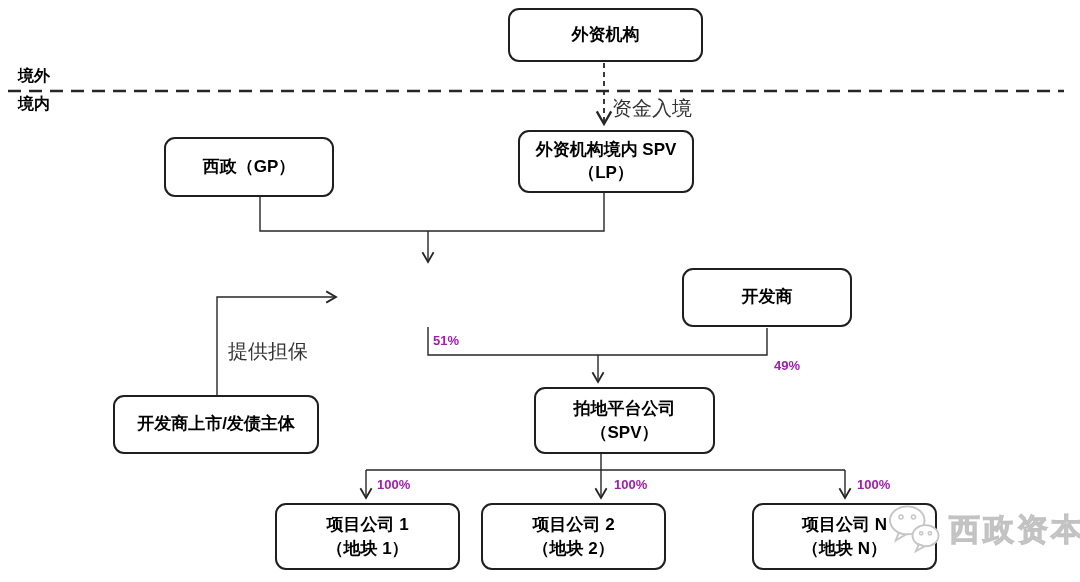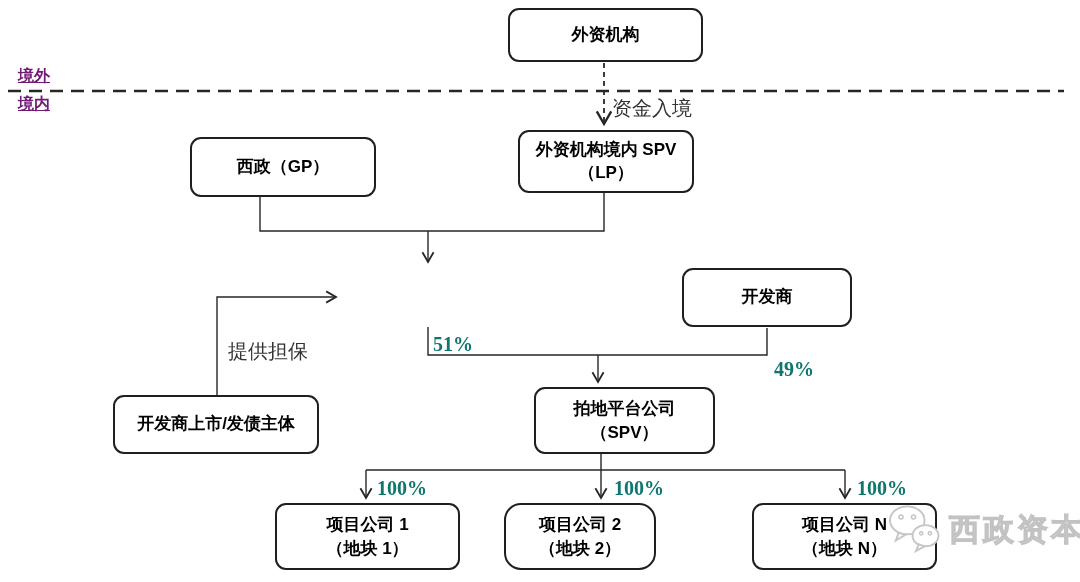--- a/index.html
+++ b/index.html
@@ -30,35 +30,33 @@
     font-weight: bold;
     font-size: 17px;
     color: #000000;
     line-height: 1.45;
   }
   .lbl {
     position: absolute;
     white-space: nowrap;
   }
   .pct {
-    font-size: 20px;
+    font-size: 13px;
     font-weight: 600;
-    color: #0f766e;
-    font-family: Liberation Serif, serif;
+    color: #a21caf;
   }
   .edge-label {
     font-size: 20px;
     color: #333333;
   }
   .region {
     font-size: 16px;
     font-weight: bold;
-    color: #701a75;
+    color: #000000;
     line-height: 1;
-    text-decoration: underline;
   }
   .watermark {
     position: absolute;
     left: 886px;
     top: 503px;
     display: flex;
     align-items: center;
     gap: 7px;
   }
   .watermark-text {
@@ -102,21 +100,21 @@
     </g>
   </svg>
 
   <div class="lbl region" style="left:18px; top:68px;">境外</div>
   <div class="lbl region" style="left:18px; top:96px;">境内</div>
 
   <div class="box" style="left:508px; top:8px; width:195px; height:54px;">
     <span>外资机构</span>
   </div>
 
-  <div class="box" style="left:190px; top:137px; width:186px; height:60px;">
+  <div class="box" style="left:164px; top:137px; width:170px; height:60px;">
     <span>西政（GP）</span>
   </div>
 
   <div class="box" style="left:518px; top:130px; width:176px; height:63px; line-height:1.35;">
     <span>外资机构境内 SPV</span>
     <span>（LP）</span>
   </div>
 
 
   <div class="box" style="left:682px; top:268px; width:170px; height:59px;">
@@ -130,21 +128,21 @@
 
   <div class="box" style="left:113px; top:395px; width:206px; height:59px;">
     <span>开发商上市/发债主体</span>
   </div>
 
   <div class="box" style="left:275px; top:503px; width:185px; height:67px; line-height:1.4;">
     <span>项目公司 1</span>
     <span>（地块 1）</span>
   </div>
 
-  <div class="box" style="left:504px; top:503px; width:152px; height:67px; line-height:1.4;border-radius:17px;">
+  <div class="box" style="left:481px; top:503px; width:185px; height:67px; line-height:1.4;">
     <span>项目公司 2</span>
     <span>（地块 2）</span>
   </div>
 
   <div class="box" style="left:752px; top:503px; width:185px; height:67px; line-height:1.4;">
     <span>项目公司 N</span>
     <span>（地块 N）</span>
   </div>
 
   <div class="lbl edge-label" style="left:612px; top:95px;">资金入境</div>

